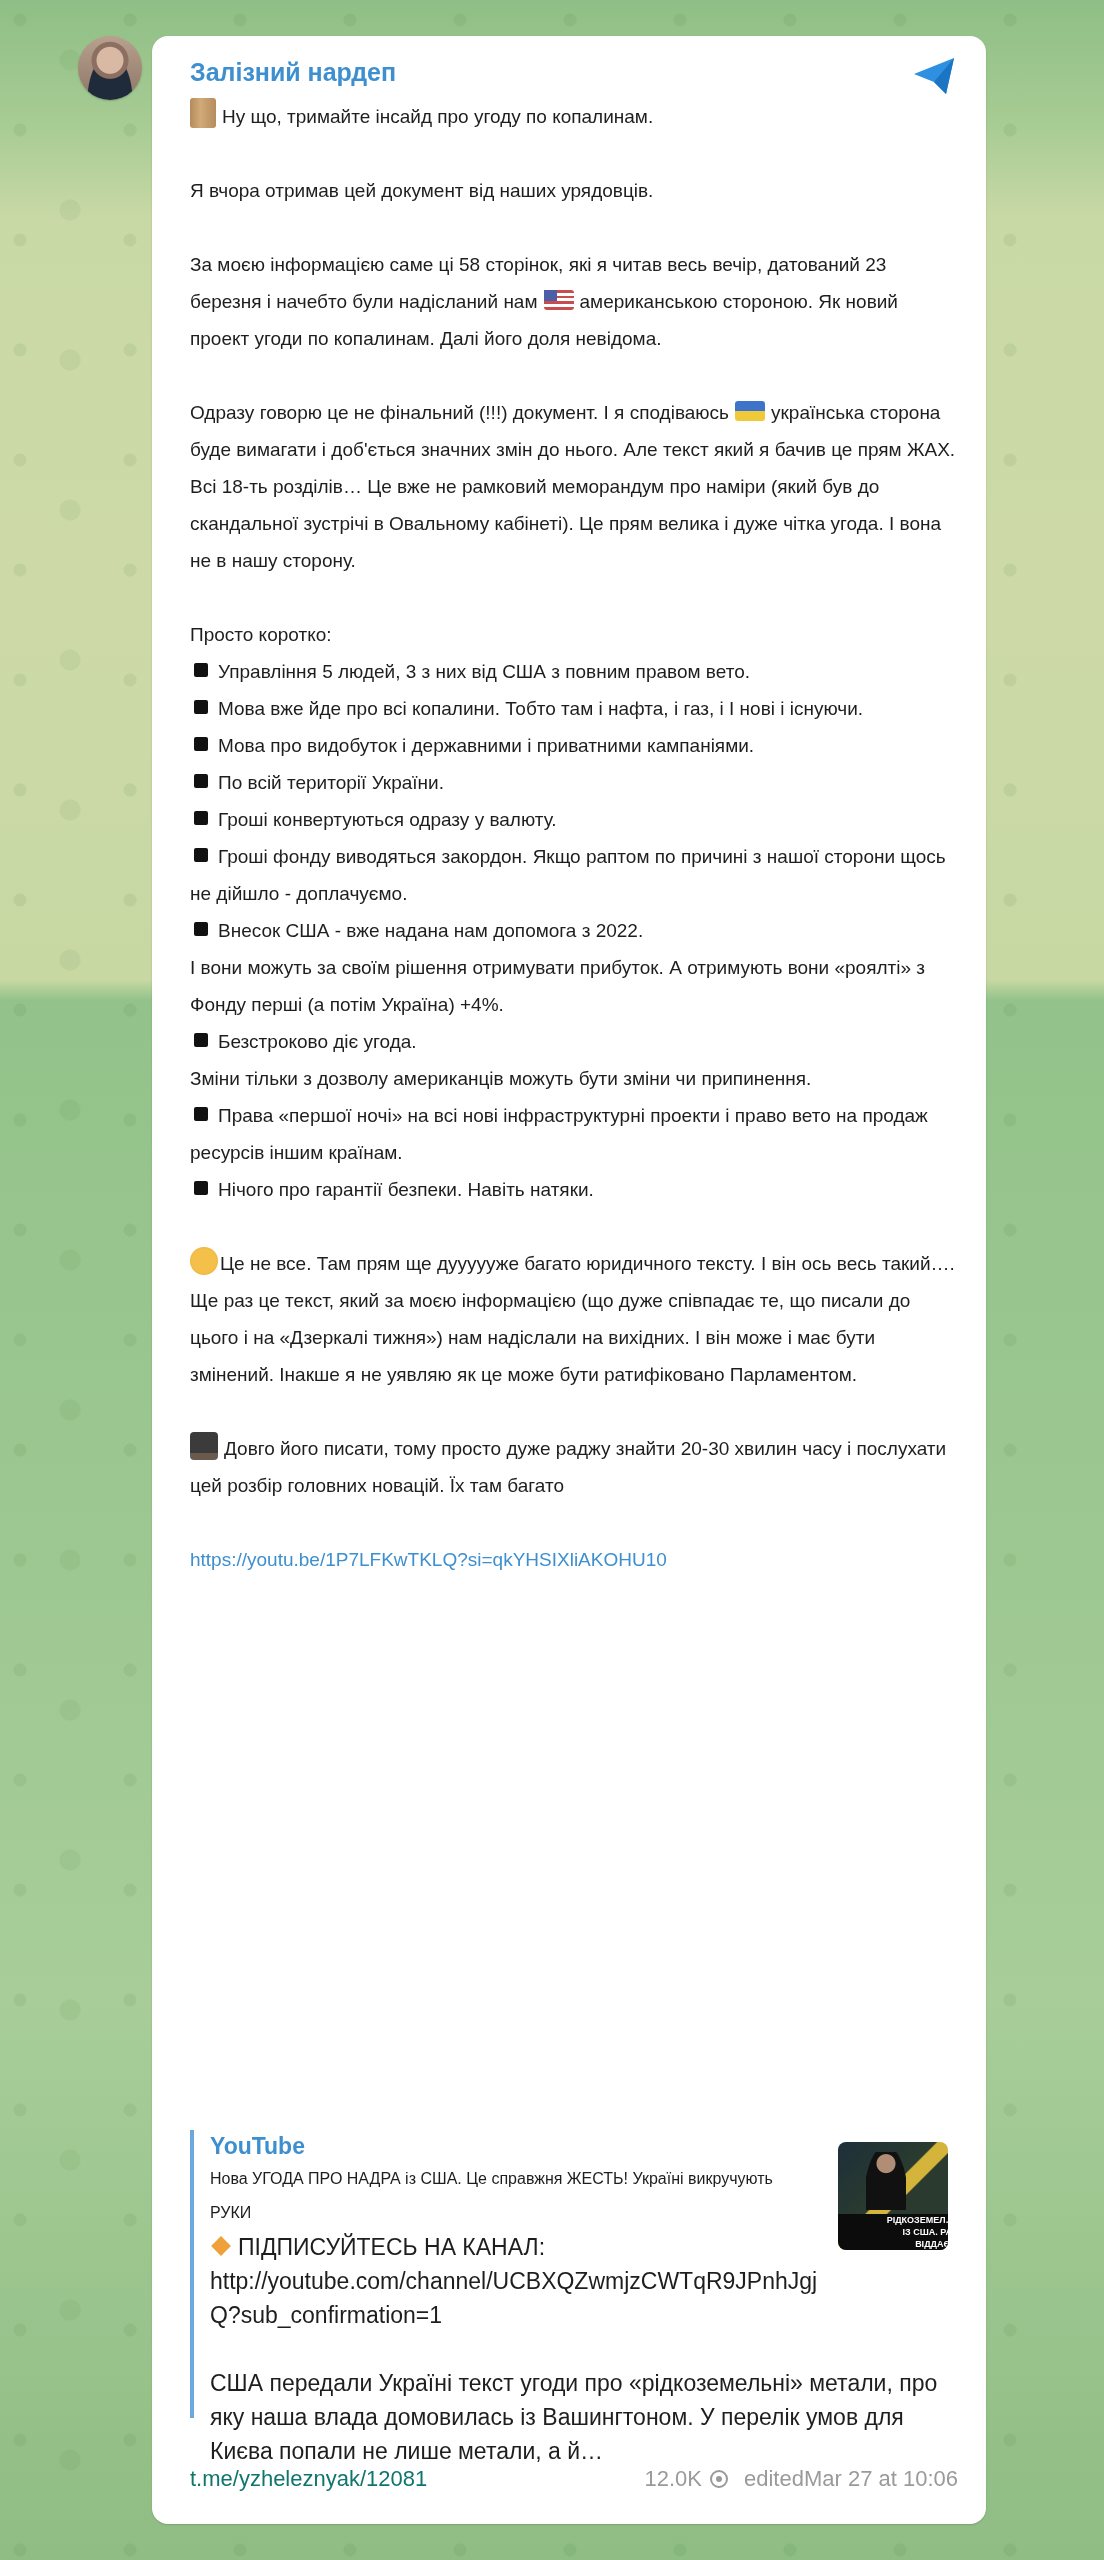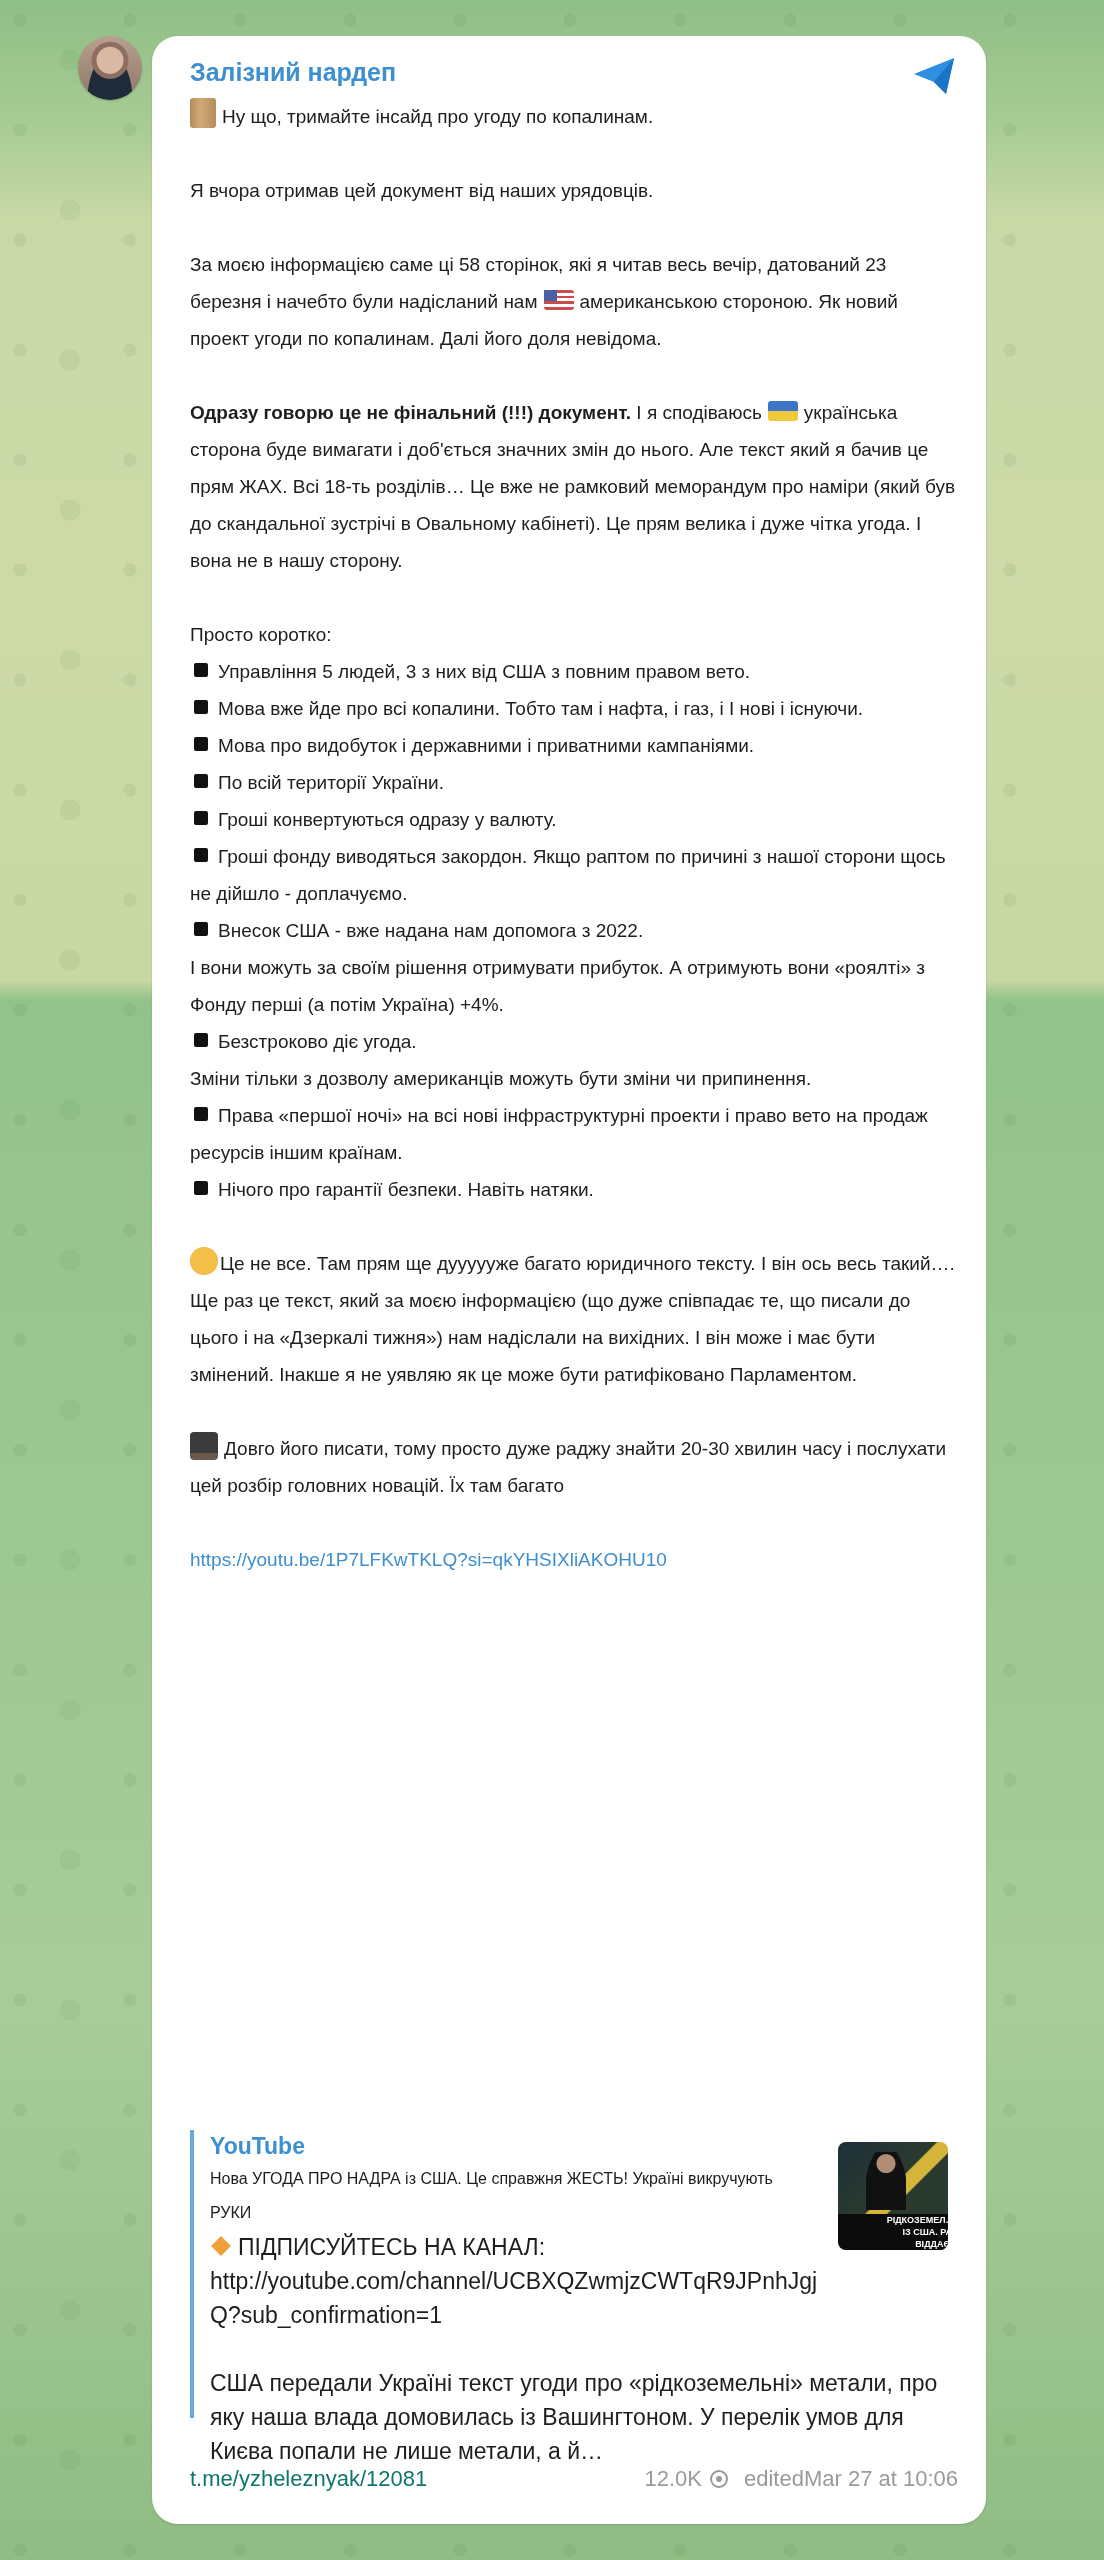--- a/index.html
+++ b/index.html
@@ -17,21 +17,21 @@
     }
     .avatar {
       position: absolute; left: 78px; top: 36px; width: 64px; height: 64px; border-radius: 50%;
       background: radial-gradient(circle at 50% 38%, #d9b8a4 0 13px, #8c6f60 14px 18px, transparent 19px),
                   radial-gradient(ellipse at 50% 100%, #1f2a3a 0 22px, transparent 23px),
                   linear-gradient(180deg, #b9a08f, #8d7766);
       box-shadow: 0 1px 2px rgba(0,0,0,0.2);
     }
     .bubble {
       position: absolute; left: 152px; top: 36px; width: 834px; height: 2488px;
-      background: #ffffff; border-radius: 26px;
+      background: #ffffff; border-radius: 16px;
       box-shadow: 0 1px 2px rgba(0,0,0,0.15);
     }
     .channel-name {
       position: absolute; left: 38px; top: 22px; font-size: 25px; font-weight: bold; color: #3d8fd0;
     }
     .tg-icon { position: absolute; right: 28px; top: 20px; width: 46px; height: 40px; }
     .content {
       position: absolute; left: 38px; top: 62px; width: 770px;
       font-size: 19px; line-height: 37px; color: #1e1e1e;
     }
@@ -44,21 +44,21 @@
     .emoji-us {
       width: 30px; height: 20px; vertical-align: -2px; margin: 0 6px;
       background: linear-gradient(180deg, #c94b4b 0 14%, #fff 14% 28%, #c94b4b 28% 42%, #fff 42% 56%, #c94b4b 56% 70%, #fff 70% 84%, #c94b4b 84%);
       position: relative;
     }
     .emoji-us::before { content: ""; position: absolute; left: 0; top: 0; width: 13px; height: 11px; background: #4a5fa5; }
     .emoji-ua { width: 30px; height: 20px; vertical-align: -2px; margin: 0 6px; background: linear-gradient(180deg, #3d74c9 0 50%, #f0c93a 50%); }
     .emoji-face { width: 28px; height: 28px; border-radius: 50%; background: radial-gradient(circle, #f4c04a 0 60%, #d99b2a 100%); margin-right: 2px; }
     .emoji-tv { width: 28px; height: 28px; background: linear-gradient(180deg, #3b3b3b 0 75%, #6a5a4c 75%); border-radius: 4px; }
     .bullet { display: inline-block; width: 14px; height: 14px; background: #111; margin: 0 10px 0 4px; vertical-align: 1px; border-radius: 2px; }
-    b { font-weight: bold; }
+    b { font-weight: normal; }
     .link { color: #3d8fd0; }
     .preview {
       position: absolute; left: 38px; top: 2094px; width: 758px; height: 288px;
       border-left: 4px solid #6aa9dd; padding-left: 16px; box-sizing: border-box;
     }
     .preview-site { font-size: 23px; font-weight: bold; color: #3d8fd0; line-height: 32px; }
     .preview-title { font-size: 16px; font-weight: normal; color: #1e1e1e; line-height: 34px; width: 600px; }
     .preview-desc { font-size: 23px; color: #1e1e1e; line-height: 34px; width: 740px; }
     .preview-thumb {
       position: absolute; right: 0; top: 12px; width: 110px; height: 108px; border-radius: 8px; overflow: hidden;

